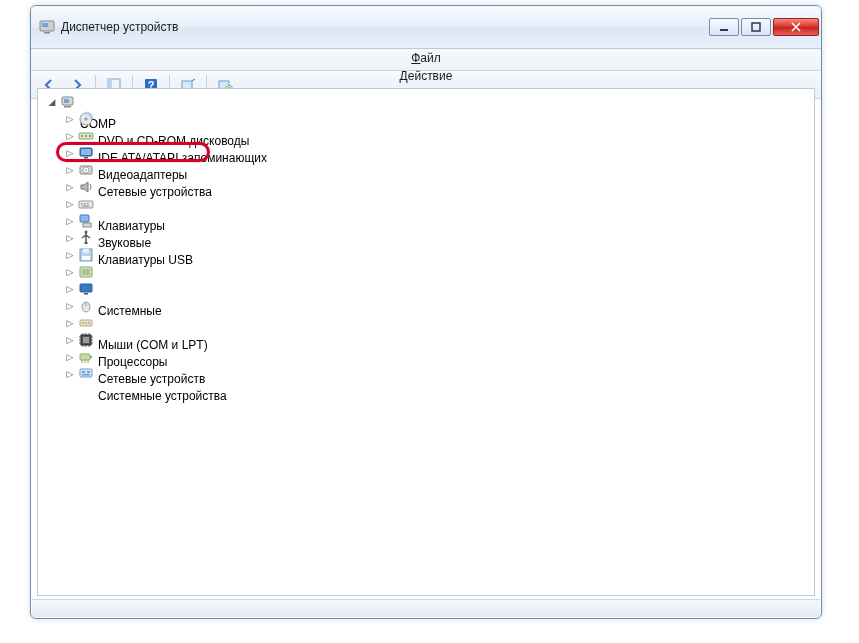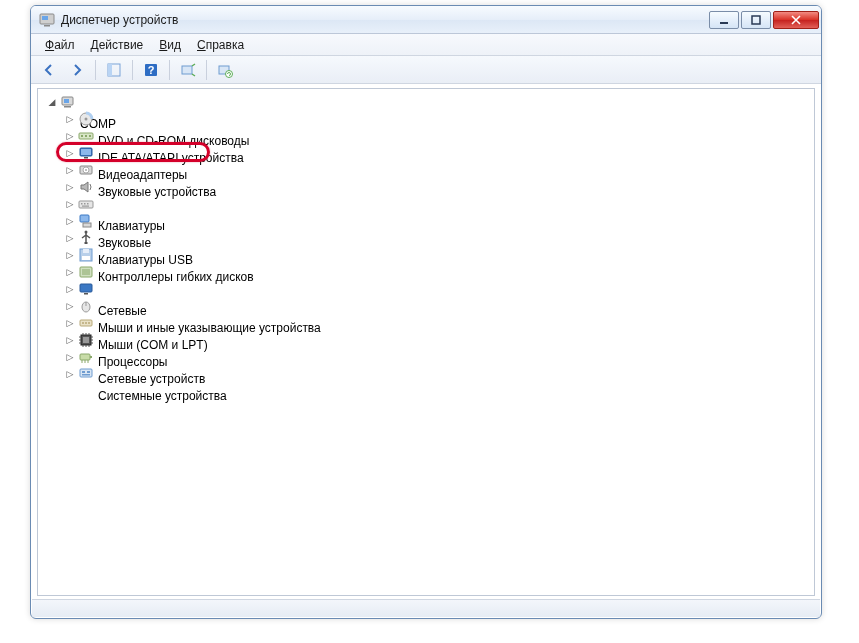--- a/index.html
+++ b/index.html
@@ -18,21 +18,21 @@
     left: 30px; top: 5px;
     width: 792px;
     height: 614px;
     border: 1px solid #6a8bb3;
     border-radius: 6px;
     background: #fff;
     box-shadow: 0 0 6px rgba(0,0,0,0.15);
     overflow: hidden;
   }
   .titlebar {
-    height: 28px;
+    height: 43px;
     background: linear-gradient(#f7fbff, #e6eef9 50%, #dce7f5 51%, #e8f0fa);
     border-bottom: 1px solid #bcc7d8;
     display: flex;
     align-items: center;
     padding: 0 2px 0 8px;
   }
   .titlebar .app-icon {
     width: 16px; height: 16px;
     margin-right: 6px;
   }
@@ -50,20 +50,21 @@
     width: 46px;
     background: linear-gradient(#f28b82,#d93025 50%,#c5221f 51%,#e26058);
     border-color: #a02018; color:#fff;
   }
   .menubar {
     height: 22px;
     background: linear-gradient(#f7f9fd,#eef2f8);
     border-bottom: 1px solid #cfd6e1;
     display: flex; align-items: center;
     padding: 0 6px;
+    flex-direction: column;
   }
   .menu-item {
     padding: 2px 8px; color: #1a1a1a; cursor: default;
   }
   .menu-item span.u { text-decoration: underline; }
   .toolbar {
     height: 28px;
     background: linear-gradient(#f6f9fd,#e9eef6);
     border-bottom: 1px solid #cfd6e1;
     display: flex; align-items: center;
@@ -227,21 +228,21 @@
           <span class="indent" style="width:24px"></span>
           <span class="expander">▷</span>
           <span class="node-icon">
             <svg viewBox="0 0 16 16">
               <rect x="1" y="5" width="14" height="6" rx="1" fill="#d9e6c8" stroke="#8aa86b"></rect>
               <rect x="3" y="7" width="2" height="2" fill="#8aa86b"></rect>
               <rect x="7" y="7" width="2" height="2" fill="#8aa86b"></rect>
               <rect x="11" y="7" width="2" height="2" fill="#8aa86b"></rect>
             </svg>
           </span>
-          <span class="node-label">IDE ATA/ATAPI устройства</span>
+          <span class="node-label">IDE ATA/ATAPI запоминающих</span>
         </div>
         <div class="tree-row" style="position: relative;">
           <span class="indent" style="width:24px"></span>
           <span class="expander">▷</span>
           <span class="node-icon">
             <svg viewBox="0 0 16 16">
               <rect x="2" y="3" width="12" height="8" rx="1" fill="#3b78c4" stroke="#2a5a9a"></rect>
               <rect x="3" y="4" width="10" height="6" fill="#8cb8ec"></rect>
               <rect x="6" y="12" width="4" height="1.5" fill="#555"></rect>
             </svg>
@@ -252,21 +253,21 @@
         <div class="tree-row">
           <span class="indent" style="width:24px"></span>
           <span class="expander">▷</span>
           <span class="node-icon">
             <svg viewBox="0 0 16 16">
               <rect x="2" y="4" width="12" height="8" rx="1" fill="#d9d9d9" stroke="#888"></rect>
               <circle cx="8" cy="8" r="3" fill="#fff" stroke="#aaa"></circle>
               <circle cx="8" cy="8" r="1" fill="#aaa"></circle>
             </svg>
           </span>
-          <span class="node-label">Звуковые устройства</span>
+          <span class="node-label">Сетевые устройства</span>
         </div>
         <div class="tree-row">
           <span class="indent" style="width:24px"></span>
           <span class="expander">▷</span>
           <span class="node-icon">
             <svg viewBox="0 0 16 16">
               <path d="M3 6 L6 6 L10 3 L10 13 L6 10 L3 10 Z" fill="#b9b9b9" stroke="#777"></path>
               <path d="M12 5 Q14 8 12 11" fill="none" stroke="#777"></path>
             </svg>
           </span>
@@ -311,53 +312,51 @@
         <div class="tree-row">
           <span class="indent" style="width:24px"></span>
           <span class="expander">▷</span>
           <span class="node-icon">
             <svg viewBox="0 0 16 16">
               <rect x="2" y="2" width="12" height="12" fill="#b9d0ea" stroke="#6f9cd0"></rect>
               <rect x="5" y="2" width="6" height="4" fill="#e6eef9"></rect>
               <rect x="4" y="9" width="8" height="4" fill="#fff"></rect>
             </svg>
           </span>
-          <span class="node-label">Контроллеры гибких дисков</span>
         </div>
         <div class="tree-row">
           <span class="indent" style="width:24px"></span>
           <span class="expander">▷</span>
           <span class="node-icon">
             <svg viewBox="0 0 16 16">
               <rect x="2" y="3" width="12" height="10" rx="1" fill="#d0e0c0" stroke="#8aa86b"></rect>
               <path d="M4 6 L12 6 M4 8 L12 8 M4 10 L12 10" stroke="#8aa86b"></path>
             </svg>
           </span>
         </div>
         <div class="tree-row">
           <span class="indent" style="width:24px"></span>
           <span class="expander">▷</span>
           <span class="node-icon">
             <svg viewBox="0 0 16 16">
               <rect x="2" y="3" width="12" height="8" rx="1" fill="#3b78c4" stroke="#2a5a9a"></rect>
               <rect x="6" y="12" width="4" height="1.5" fill="#555"></rect>
             </svg>
           </span>
-          <span class="node-label">Сетевые</span>
+          <span class="node-label">Системные</span>
         </div>
         <div class="tree-row">
           <span class="indent" style="width:24px"></span>
           <span class="expander">▷</span>
           <span class="node-icon">
             <svg viewBox="0 0 16 16">
               <ellipse cx="8" cy="9" rx="4" ry="5" fill="#e6e6e6" stroke="#999"></ellipse>
               <path d="M8 4 L8 8" stroke="#999"></path>
             </svg>
           </span>
-          <span class="node-label">Мыши и иные указывающие устройства</span>
         </div>
         <div class="tree-row">
           <span class="indent" style="width:24px"></span>
           <span class="expander">▷</span>
           <span class="node-icon">
             <svg viewBox="0 0 16 16">
               <rect x="2" y="5" width="12" height="6" rx="1" fill="#e9e1c7" stroke="#b8a978"></rect>
               <circle cx="5" cy="8" r="1" fill="#b8a978"></circle>
               <circle cx="8" cy="8" r="1" fill="#b8a978"></circle>
               <circle cx="11" cy="8" r="1" fill="#b8a978"></circle>

